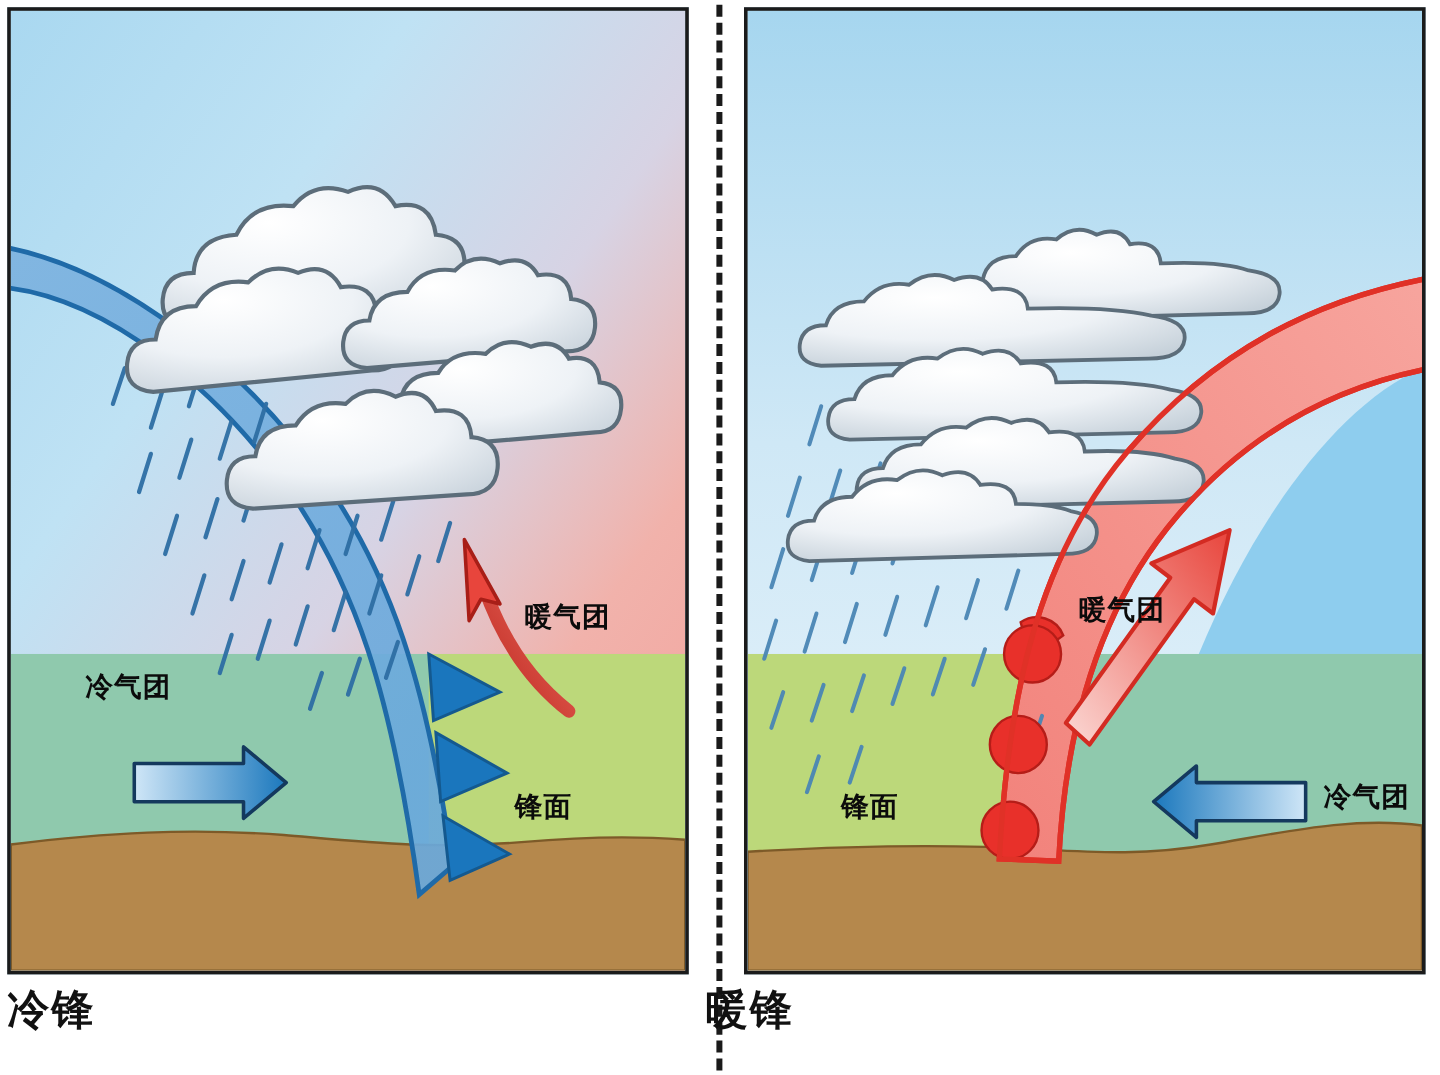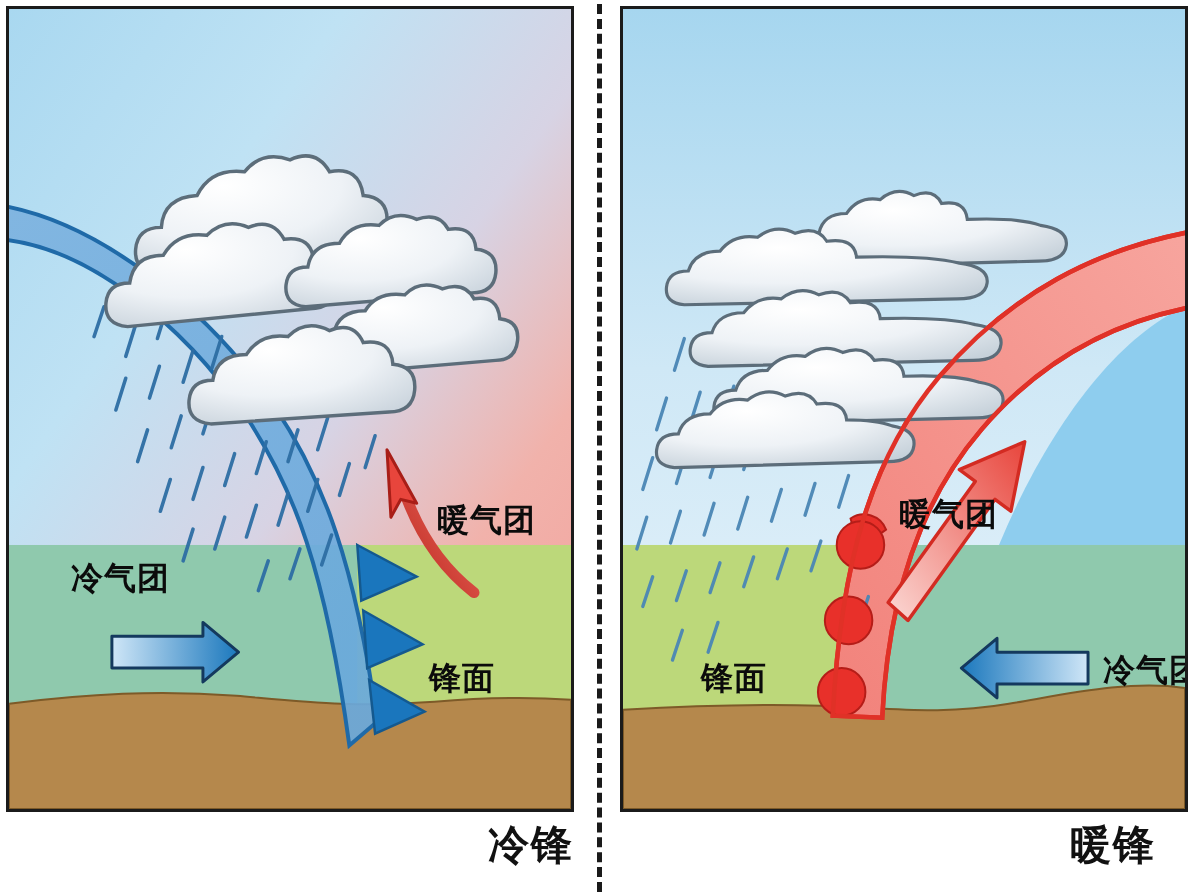--- a/index.html
+++ b/index.html
@@ -6,26 +6,26 @@
   body{width:1200px;height:896px;overflow:hidden;
        font-family:"Liberation Sans","DejaVu Sans",sans-serif;}
   #stage{position:relative;width:1200px;height:896px;background:#fff;}
   .panel{position:absolute;top:6px;width:568px;height:806px;
          border:3px solid #1b1b1b;box-sizing:border-box;overflow:hidden;background:#bfe3f6;}
   #panel-cold{left:6px;}
   #panel-warm{left:620px;}
   .svgfill{position:absolute;left:0;top:0;width:100%;height:100%;display:block;}
   .divider{position:absolute;left:597px;top:4px;width:0;height:888px;
            border-left:5px dashed #1a1a1a;}
-  .caption{position:absolute;top:818px;width:568px;text-align:right;
-           font-size:41px;font-weight:700;color:#111;letter-spacing:2px;
+  .caption{position:absolute;top:818px;width:568px;text-align:left;
+           font-size:35px;font-weight:700;color:#111;letter-spacing:2px;
            font-family:"DejaVu Sans","Liberation Sans",sans-serif;}
   #caption-cold{left:6px;}
   #caption-warm{left:588px;}
-  .lbl{position:absolute;font-size:32px;font-weight:700;color:#0b0b0b;
+  .lbl{position:absolute;font-size:23px;font-weight:700;color:#0b0b0b;
        white-space:nowrap;letter-spacing:1px;
        font-family:"DejaVu Sans","Liberation Sans",sans-serif;}
 </style>
 </head>
 <body>
 
 <div id="stage">
 
   <div class="panel" id="panel-cold">
     <svg class="svgfill" viewBox="0 0 568 806" preserveAspectRatio="none">

